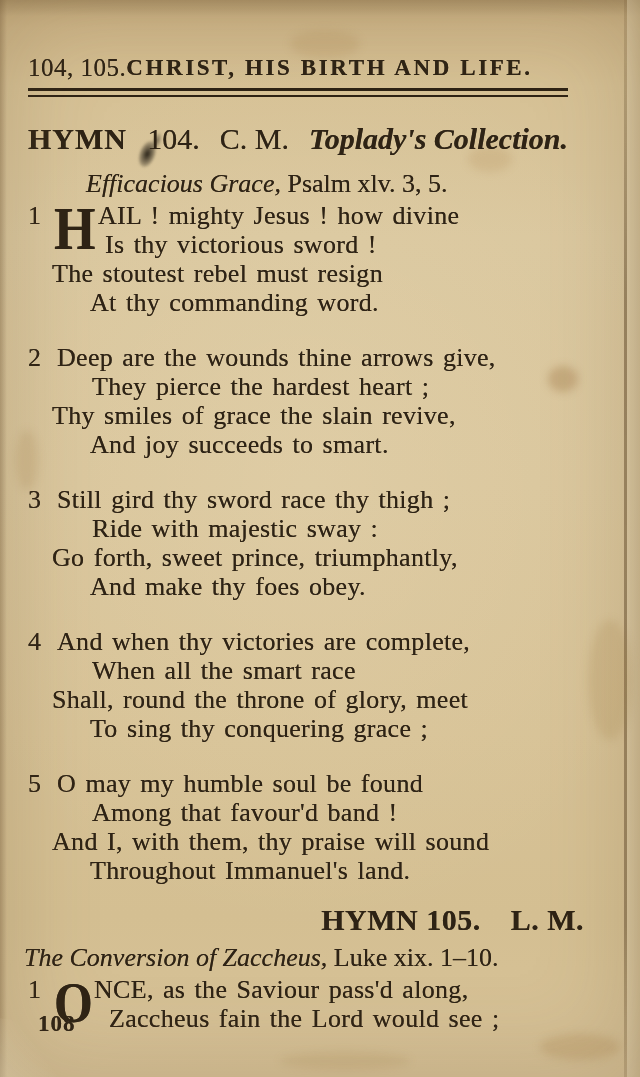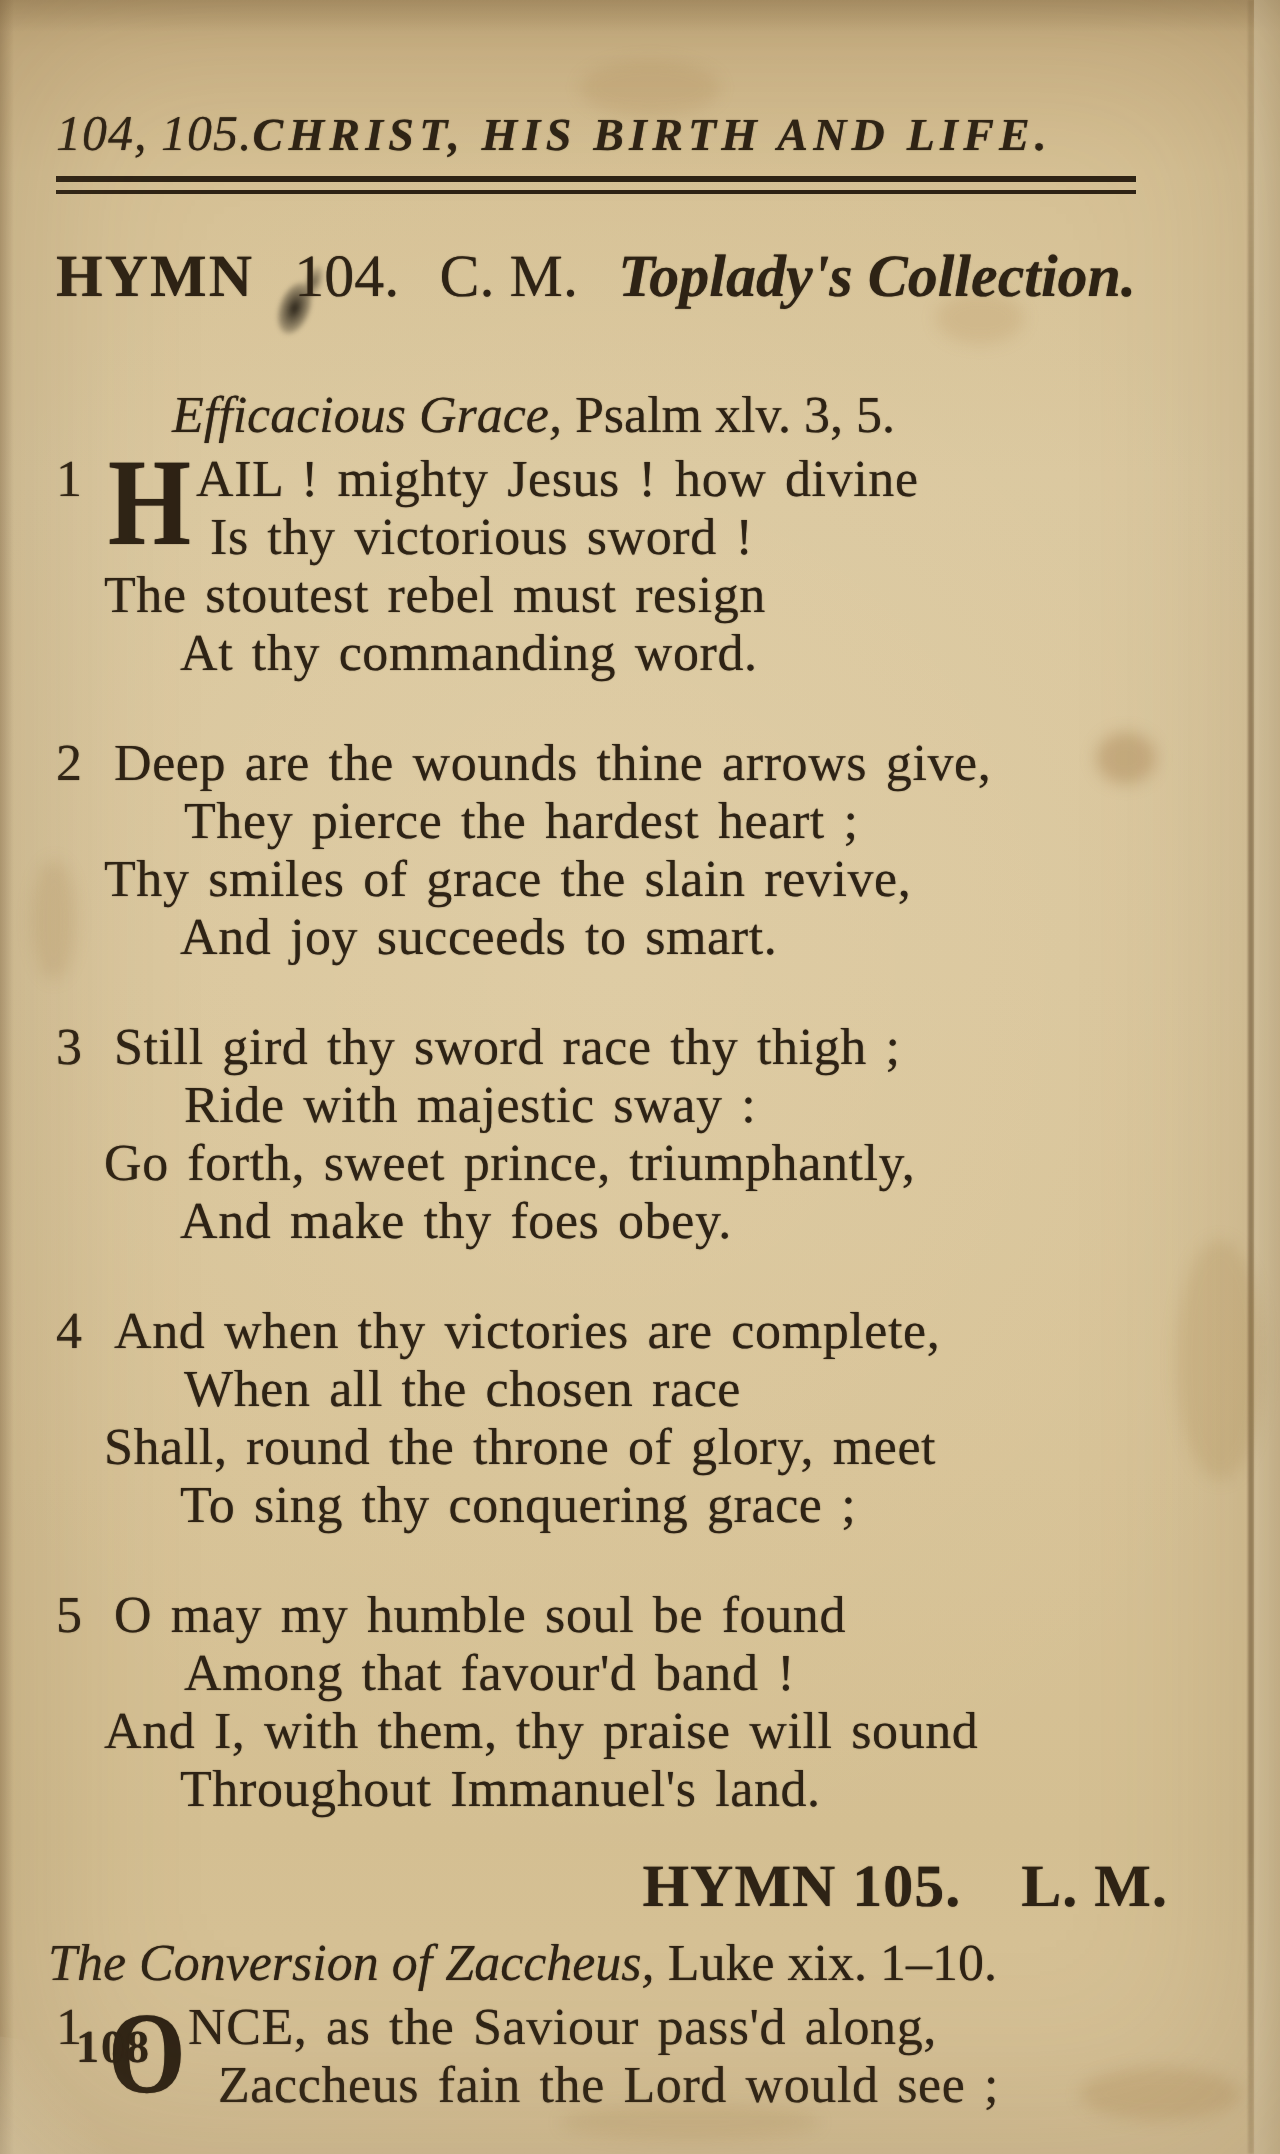--- a/index.html
+++ b/index.html
@@ -46,34 +46,34 @@
   .stain-3 { left: 548px; top: 366px;  width: 30px; height: 26px; background: rgba(140,94,38,.28); }
   .stain-4 { left: 588px; top: 620px;  width: 44px; height: 120px; background: rgba(158,116,55,.16); }
   .stain-5 { left: 540px; top: 1034px; width: 80px; height: 26px; background: rgba(158,116,55,.20); }
   .stain-6 { left: 280px; top: 1052px; width: 130px; height: 18px; background: rgba(158,116,55,.13); }
   .stain-7 { left: 16px;  top: 430px;  width: 22px; height: 60px; background: rgba(150,108,50,.14); }
 
   
   .content { position: absolute; left: 28px; top: 52px; width: 586px;
              text-shadow: 0 0 .6px rgba(46,35,21,.75); }
 
-  .running-header { display: flex; align-items: flex-end; line-height: 32px; font-style: italic; }
+  .running-header { display: flex; align-items: flex-end; line-height: 32px; }
   .rh-numbers { font-size: 25px; letter-spacing: .5px; }
   .rh-title   { font-size: 23px; font-weight: bold; letter-spacing: 2.6px; }
 
   .double-rule { width: 540px; margin-top: 4px; }
   .double-rule .rule-a { border-top: 3px solid #2e2315; }
   .double-rule .rule-b { border-top: 2px solid #2e2315; margin-top: 4px; }
 
   .hymn-heading { display: flex; justify-content: space-between; align-items: baseline;
                   width: 540px; margin-top: 24px; font-size: 30px; line-height: 36px; }
   .hh-label  { font-weight: bold; letter-spacing: 1px; }
   .hh-source { font-style: italic; font-weight: bold; }
 
-  .subtitle-104 { margin-top: 36px; padding-left: 58px; font-size: 26px; line-height: 30px; }
+  .subtitle-104 { margin-top: 12px; padding-left: 58px; font-size: 26px; line-height: 30px; }
   .subtitle-105 { margin-top: 6px;  margin-left: -4px;  font-size: 26px; line-height: 30px; }
   .sub-it { font-style: italic; }
 
   .verse { display: flex; margin-top: 2px; margin-bottom: 26px; }
   .verse:last-child { margin-bottom: 0; }
   .vnum  { width: 24px; flex: 0 0 24px; font-size: 26px; line-height: 29px; }
   .lines { position: relative; flex: 1; }
   .vline { font-size: 26px; line-height: 29px; word-spacing: 2.5px; letter-spacing: .3px;
            white-space: nowrap; }
   .ln0 { padding-left: 5px; }
@@ -167,21 +167,21 @@
         <div class="vline ln1">Ride with majestic sway :</div>
         <div class="vline ln2">Go forth, sweet prince, triumphantly,</div>
         <div class="vline ln3">And make thy foes obey.</div>
       </div>
     </div>
 
     <div class="verse">
       <span class="vnum">4</span>
       <div class="lines">
         <div class="vline ln0">And when thy victories are complete,</div>
-        <div class="vline ln1">When all the chosen race</div>
+        <div class="vline ln1">When all the smart race</div>
         <div class="vline ln2">Shall, round the throne of glory, meet</div>
         <div class="vline ln3">To sing thy conquering grace ;</div>
       </div>
     </div>
 
     <div class="verse">
       <span class="vnum">5</span>
       <div class="lines">
         <div class="vline ln0">O may my humble soul be found</div>
         <div class="vline ln1">Among that favour'd band !</div>

